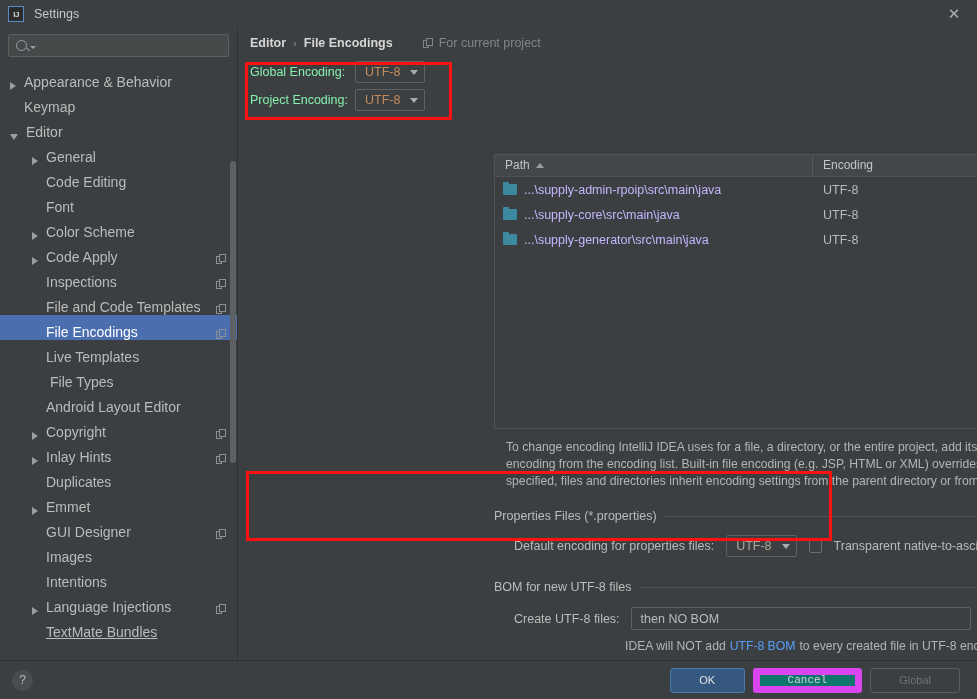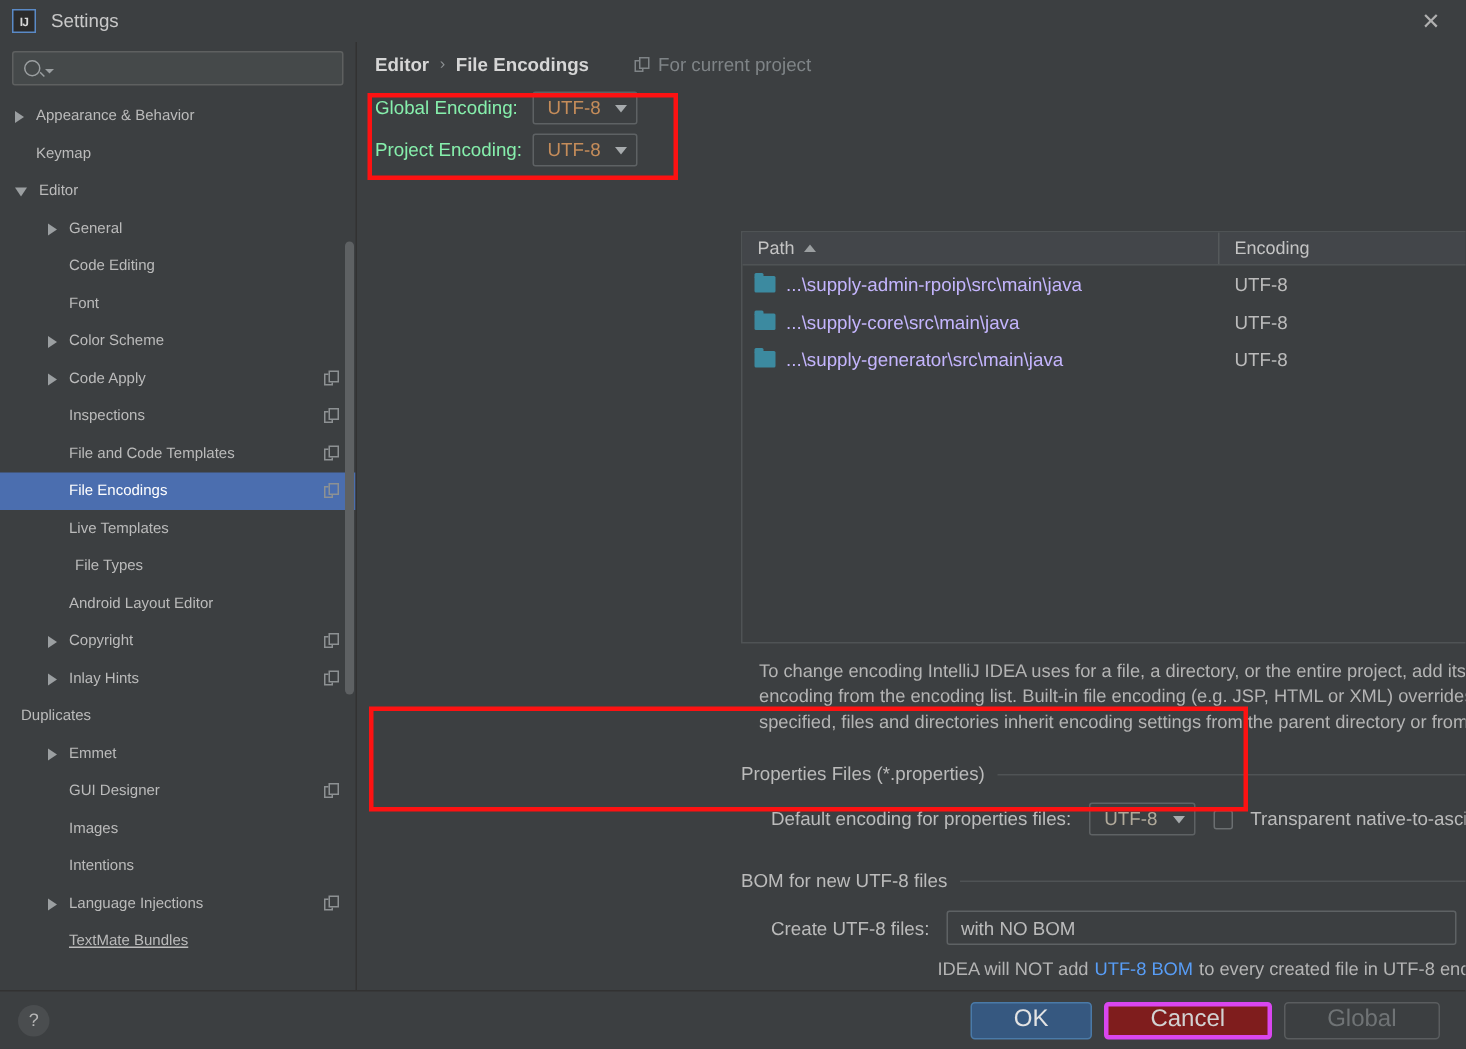--- a/index.html
+++ b/index.html
@@ -117,24 +117,24 @@
     flex: 1;
     margin-left: 5px;
   }
 
   #tree {
     position: relative;
   }
   .tree-item {
     height: 25px;
     display: flex;
-    align-items: center;
-    position: relative;
-    cursor: pointer;
-    font-size: 10px;
+    align-items: flex-end;
+    position: relative;
+    cursor: pointer;
+    font-size: 14px;
     color: #bbbbbb;
     padding-right: 10px;
   }
   .tree-item.selected {
     background: #4b6eaf;
     color: #ffffff;
   }
   .tree-item .arrow {
     width: 0; height: 0;
     border-top: 4.5px solid transparent;
@@ -469,37 +469,38 @@
   #footer-buttons {
     margin-left: auto;
     margin-right: 17px;
     display: flex;
     gap: 8px;
   }
   .btn {
     min-width: 75px;
     height: 25px;
     border-radius: 3px;
-    font-size: 16px;
+    font-size: 11px;
     display: flex;
     align-items: center;
     justify-content: center;
     cursor: pointer;
     box-sizing: border-box;
     padding: 0 28px;
   }
   .btn.primary {
     background: #365880;
     border: 1px solid #4a7aa8;
     color: #e3e3e3;
   }
   .btn.normal {
-    background: #7f1d1d;
-    border: 3px solid #d946ef;
+    background: #0f766e;
+    border: 7px solid #d946ef;
     color: #d2d2d2;
+    font-family: Liberation Mono, monospace;
   }
   .btn.disabled {
     background: #3c3f41;
     border: 1px solid #5a5d5f;
     color: #6f7375;
     cursor: default;
   }
 
   
   .annot {
@@ -595,21 +596,21 @@
         <div class="tree-item" style="padding-left: 32px;">
           <span class="arrow "></span>
           <span class="label" style="margin-left: 8px;">Copyright</span>
           <span class="copy-badge"></span>
         </div>
         <div class="tree-item" style="padding-left: 32px;">
           <span class="arrow "></span>
           <span class="label" style="margin-left: 8px;">Inlay Hints</span>
           <span class="copy-badge"></span>
         </div>
-        <div class="tree-item" style="">
+        <div class="tree-item" style="padding-left: 32px;">
           <span class="arrow none"></span>
           <span class="label" style="margin-left: 8px;">Duplicates</span>
         </div>
         <div class="tree-item" style="padding-left: 32px;">
           <span class="arrow "></span>
           <span class="label" style="margin-left: 8px;">Emmet</span>
         </div>
         <div class="tree-item" style="padding-left: 32px;">
           <span class="arrow none"></span>
           <span class="label" style="margin-left: 8px;">GUI Designer</span>
@@ -716,21 +717,21 @@
     </div>
 
     <div class="group" id="bom-group">
       <div class="group-title-line">
         <span>BOM for new UTF-8 files</span>
         <span class="rule"></span>
       </div>
       <div id="bom-row">
         <span>Create UTF-8 files:</span>
         <span id="bom-select">
-          <span>with NO BOM</span>
+          <span>then NO BOM</span>
           <span class="tri"></span>
         </span>
       </div>
       <div id="bom-hint">
         <span>IDEA will NOT add</span>
         <span class="link">UTF-8 BOM</span>
         <span>to every created file in UTF-8 encoding</span>
 
       </div>
     </div>

